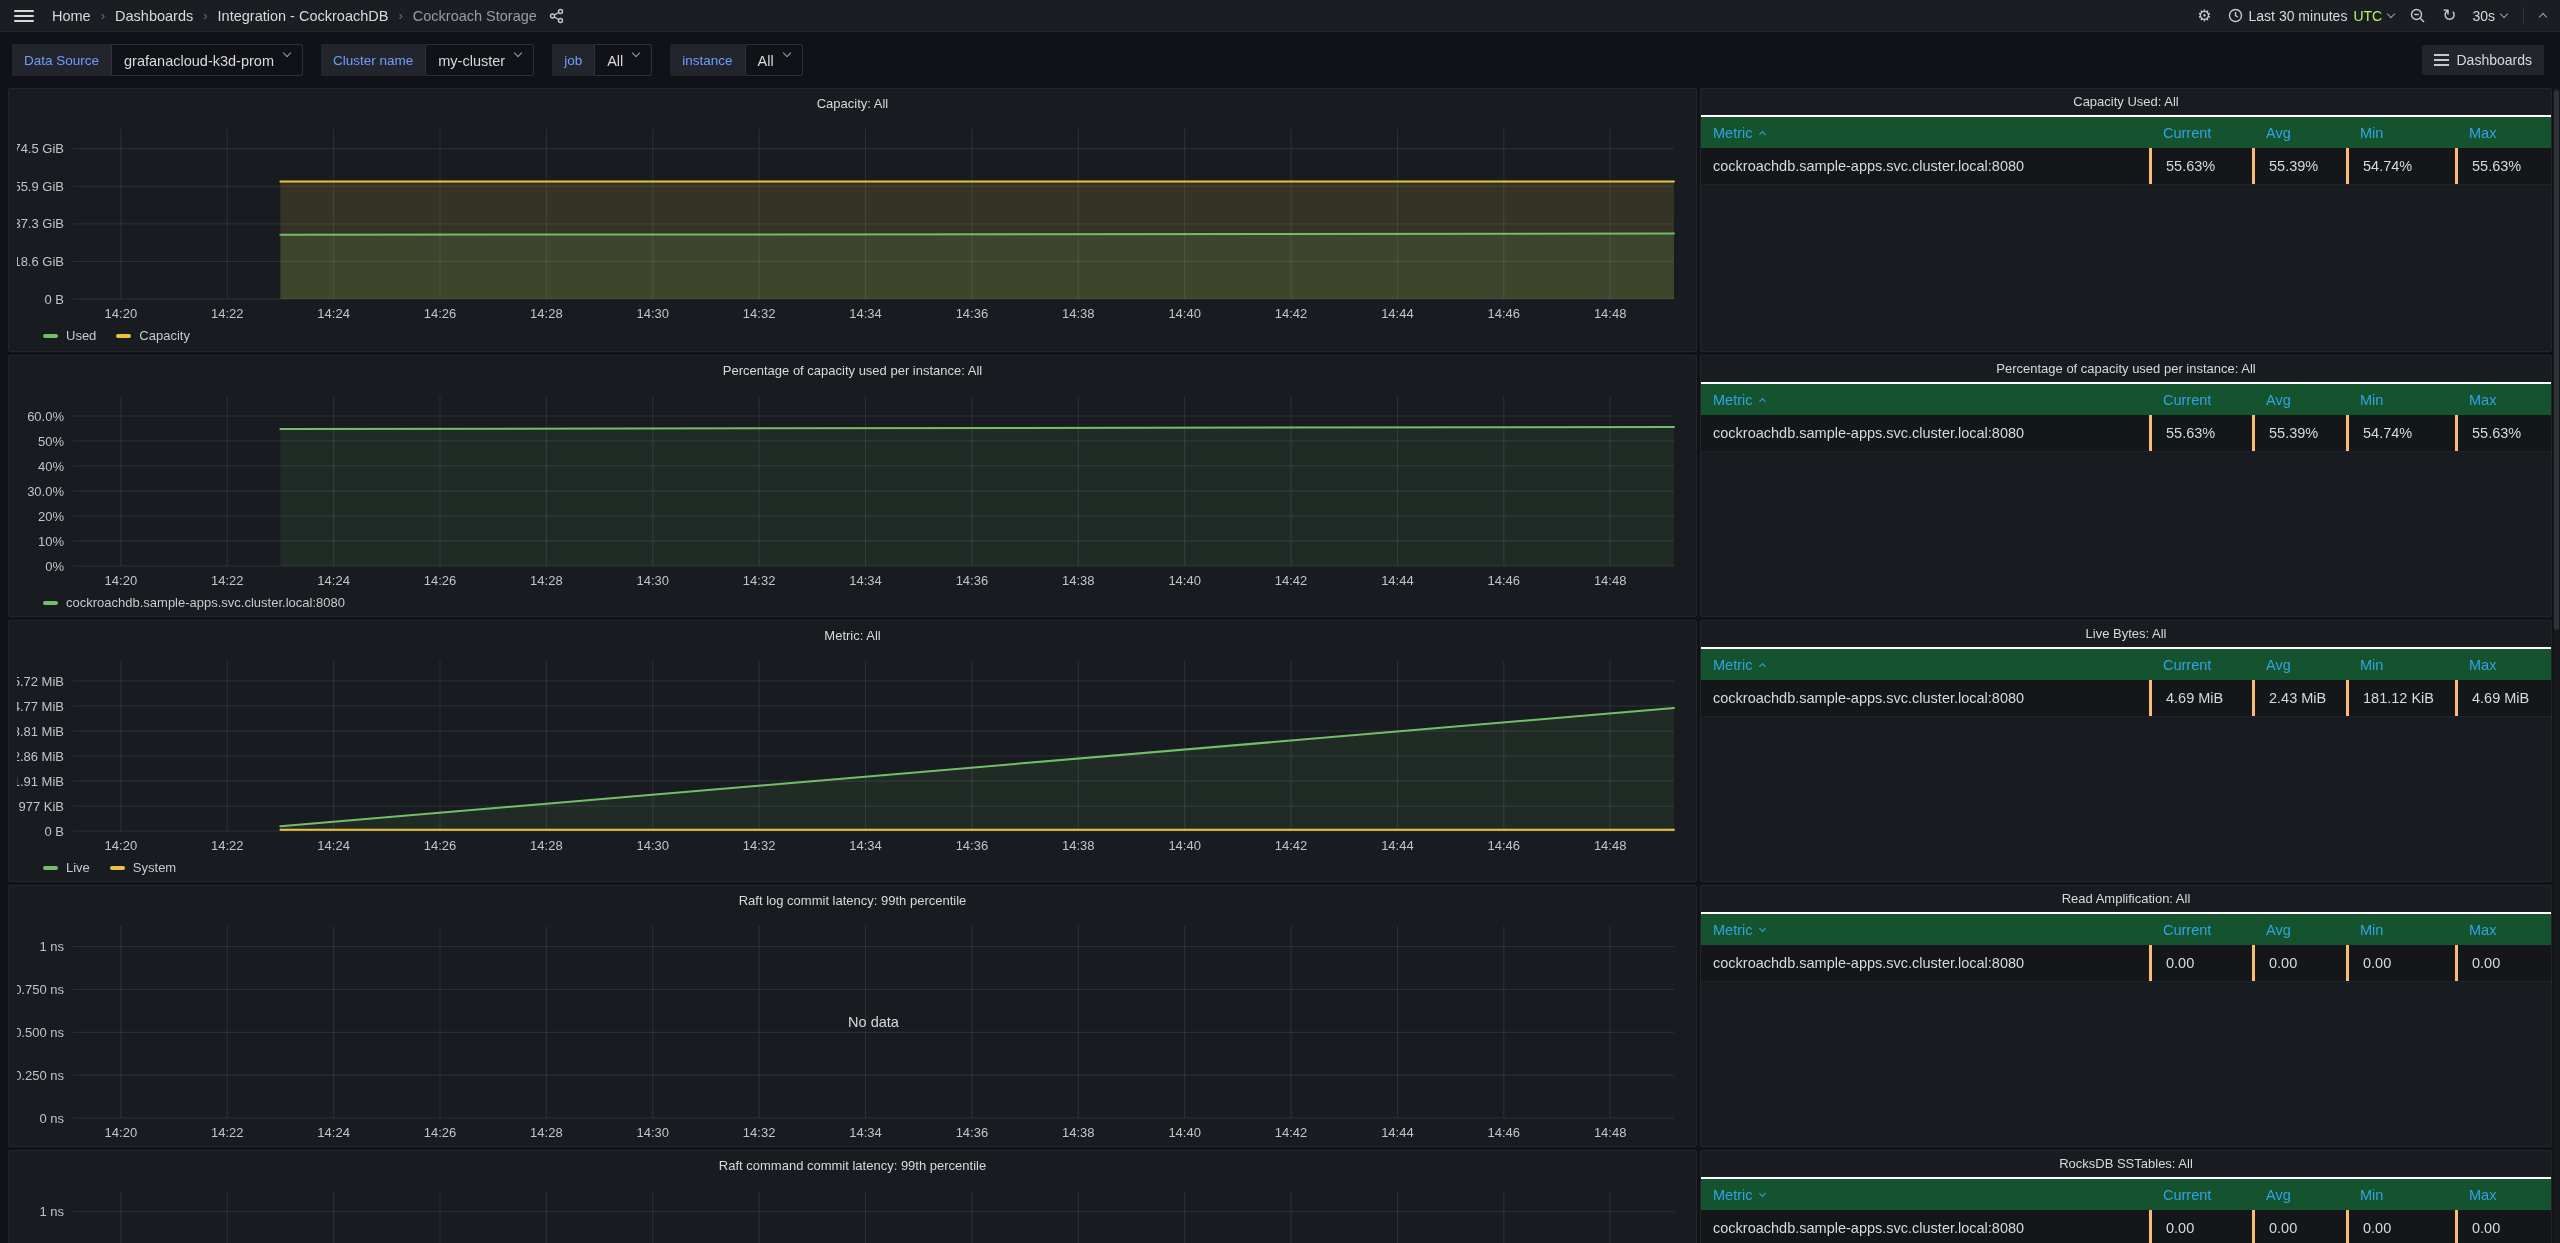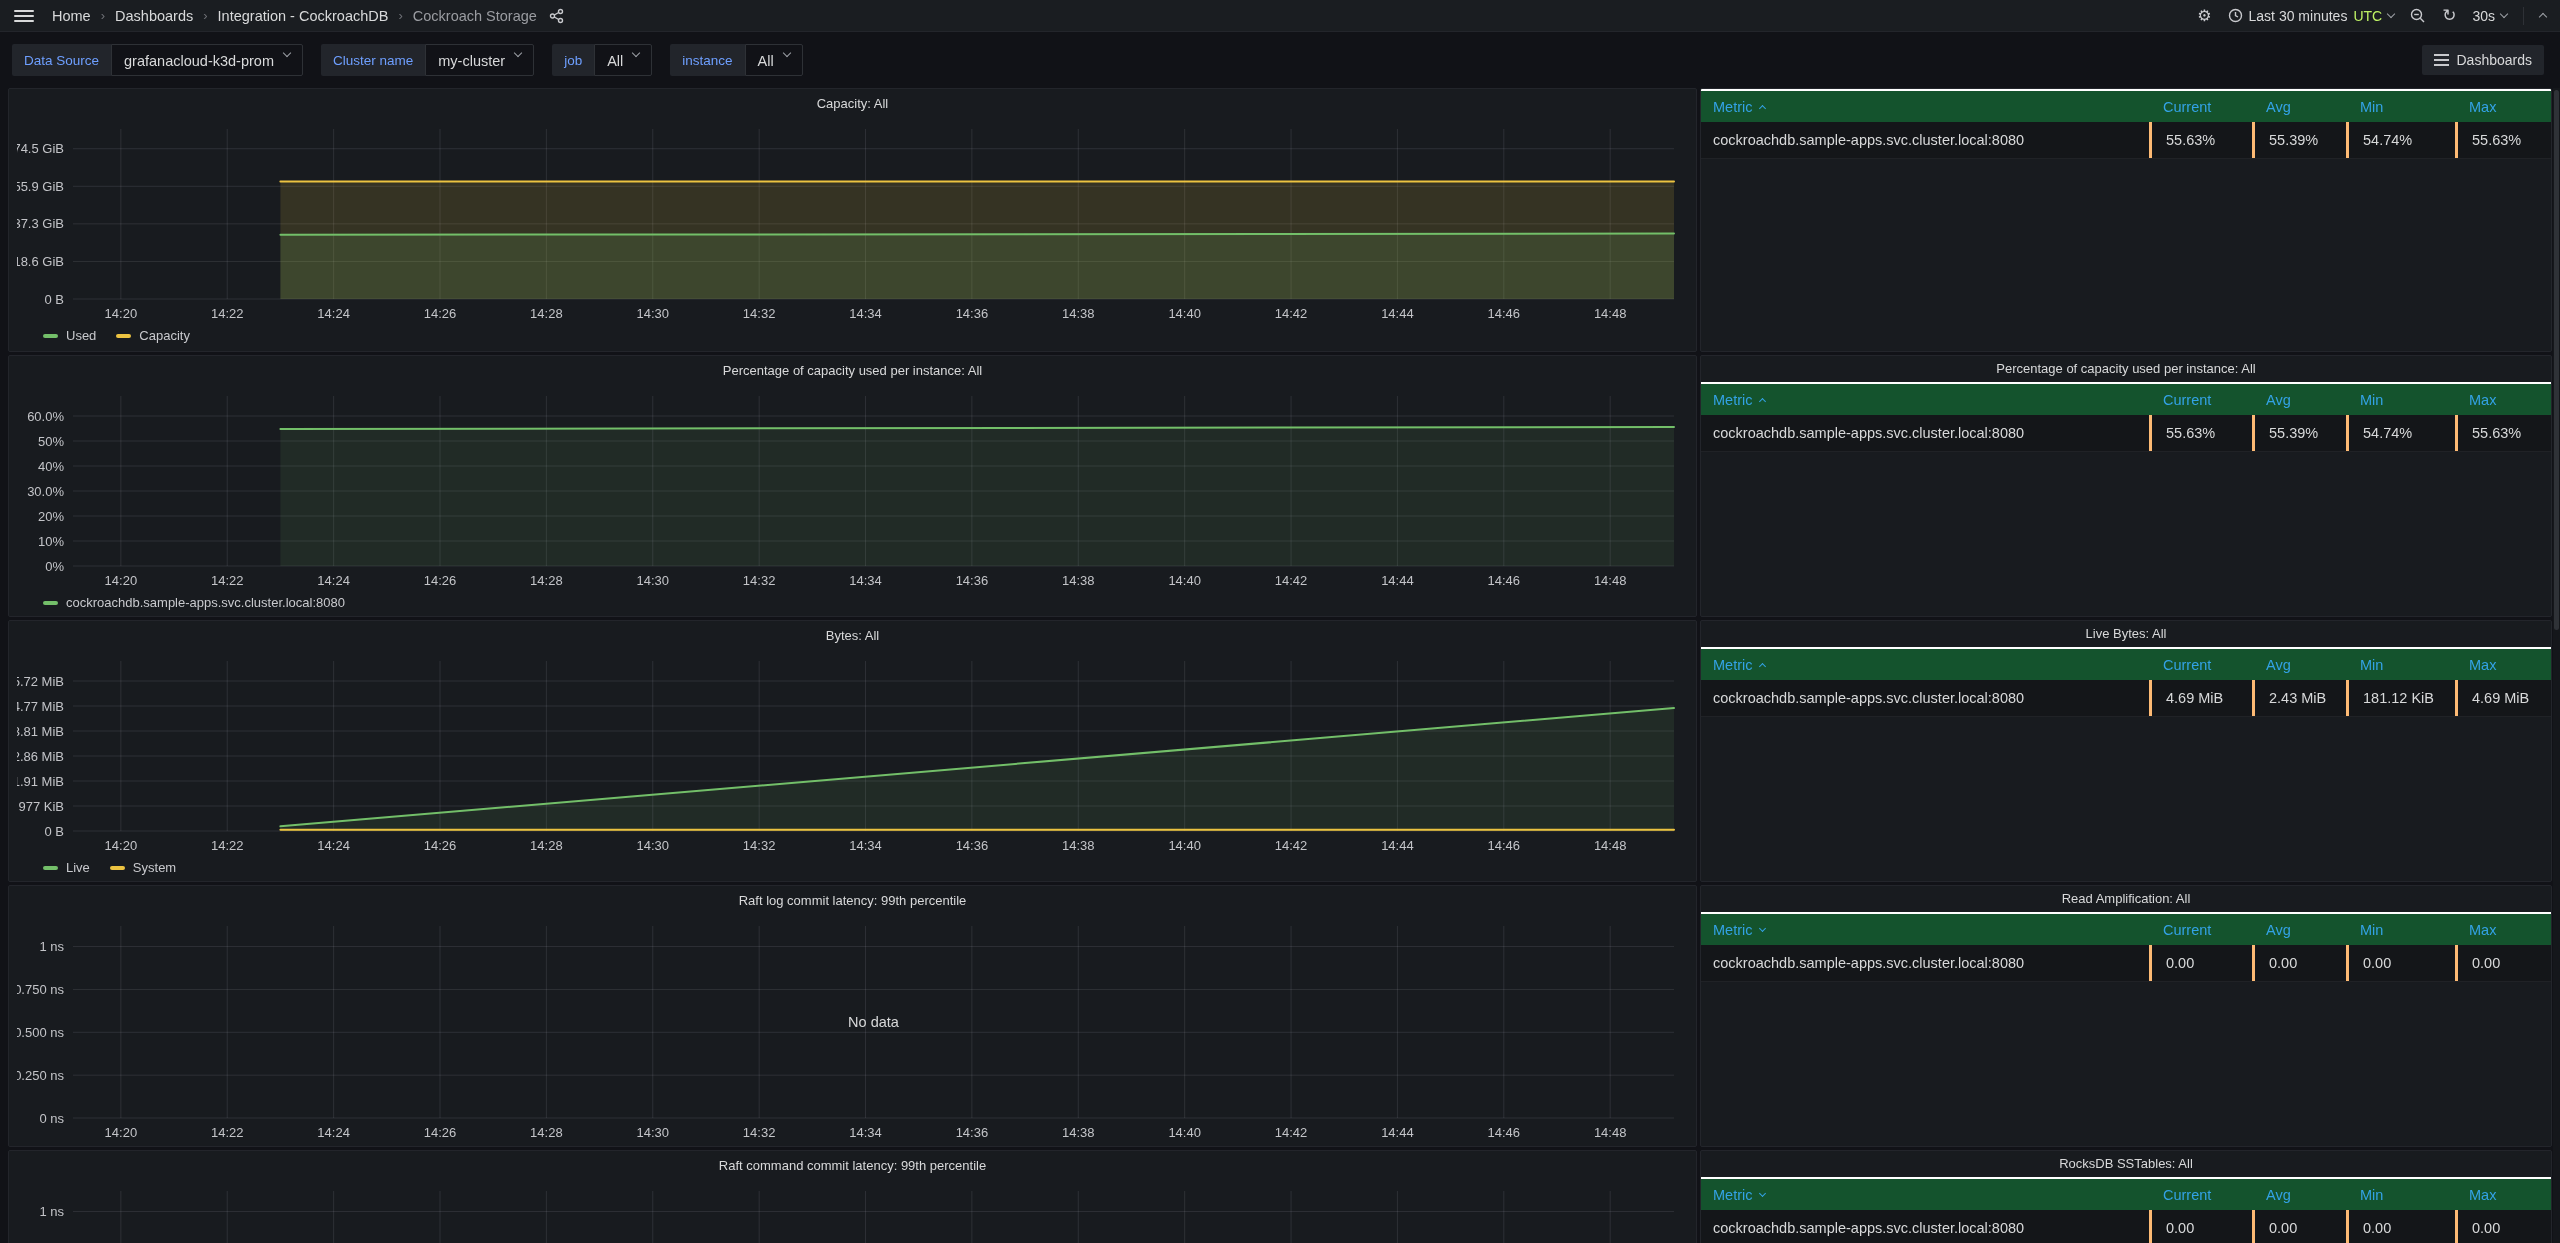--- a/index.html
+++ b/index.html
@@ -303,21 +303,21 @@
           <path d="M263.4 45.1 L1657.0 42.9 L 1657.0 182 L 263.4 182 Z" fill="#73BF69" fill-opacity="0.1"></path>
           <path d="M263.4 45.1 L1657.0 42.9" fill="none" stroke="#73BF69" stroke-width="2" stroke-linecap="round"></path>
         </svg>
         <div class="legend">
           <span class="legend-item">
             <span class="lmark" style="background:#73BF69"></span>
             <span>cockroachdb.sample-apps.svc.cluster.local:8080</span>
           </span>
         </div>
       </div><div class="panel gpanel" style="grid-area: 3 / 1;">
-        <div class="panel-title">Bytes: All</div>
+        <div class="panel-title">Metric: All</div>
         <svg width="1671" height="208" viewBox="0 0 1671 208">
           <line x1="103.87043189368771" y1="12" x2="103.87043189368771" y2="182" stroke="rgba(204,204,220,0.12)" stroke-width="1"></line>
           <line x1="210.24916943521595" y1="12" x2="210.24916943521595" y2="182" stroke="rgba(204,204,220,0.12)" stroke-width="1"></line>
           <line x1="316.6279069767442" y1="12" x2="316.6279069767442" y2="182" stroke="rgba(204,204,220,0.12)" stroke-width="1"></line>
           <line x1="423.0066445182725" y1="12" x2="423.0066445182725" y2="182" stroke="rgba(204,204,220,0.12)" stroke-width="1"></line>
           <line x1="529.3853820598008" y1="12" x2="529.3853820598008" y2="182" stroke="rgba(204,204,220,0.12)" stroke-width="1"></line>
           <line x1="635.764119601329" y1="12" x2="635.764119601329" y2="182" stroke="rgba(204,204,220,0.12)" stroke-width="1"></line>
           <line x1="742.1428571428572" y1="12" x2="742.1428571428572" y2="182" stroke="rgba(204,204,220,0.12)" stroke-width="1"></line>
           <line x1="848.5215946843854" y1="12" x2="848.5215946843854" y2="182" stroke="rgba(204,204,220,0.12)" stroke-width="1"></line>
           <line x1="954.9003322259136" y1="12" x2="954.9003322259136" y2="182" stroke="rgba(204,204,220,0.12)" stroke-width="1"></line>
@@ -456,20 +456,21 @@
           <text x="1061.2790697674418" y="223" text-anchor="middle" font-size="13" fill="#c3c4c8">14:38</text>
           <text x="1167.6578073089702" y="223" text-anchor="middle" font-size="13" fill="#c3c4c8">14:40</text>
           <text x="1274.0365448504983" y="223" text-anchor="middle" font-size="13" fill="#c3c4c8">14:42</text>
           <text x="1380.4152823920265" y="223" text-anchor="middle" font-size="13" fill="#c3c4c8">14:44</text>
           <text x="1486.7940199335549" y="223" text-anchor="middle" font-size="13" fill="#c3c4c8">14:46</text>
           <text x="1593.1727574750832" y="223" text-anchor="middle" font-size="13" fill="#c3c4c8">14:48</text>
           <text x="856.5" y="113" text-anchor="middle" font-size="14.5" fill="#d8d9da">No data</text>
         </svg>
       </div></section>
   <section style="display:contents"><div class="panel" style="grid-area: 1 / 2;">
+        <div class="panel-title">Capacity Used: All</div>
         <div class="thead">
           <div>
             <span>Metric</span>
             <span class="sort-caret asc"></span>
           </div>
           <div>
             <span>Current</span>
           </div>
           <div>
             <span>Avg</span>

